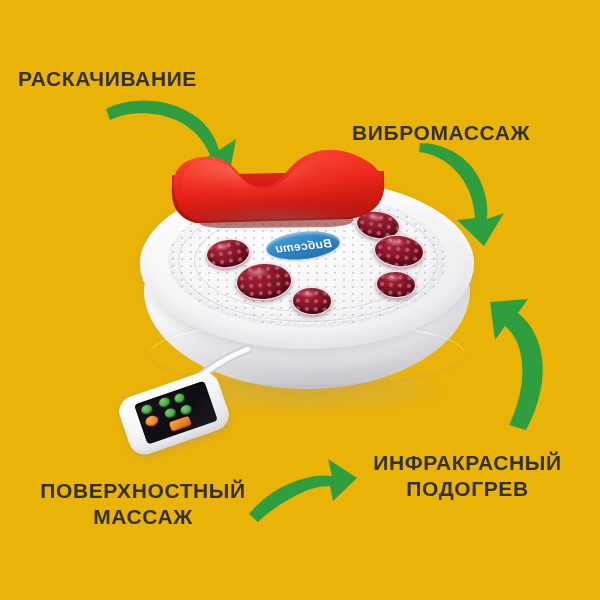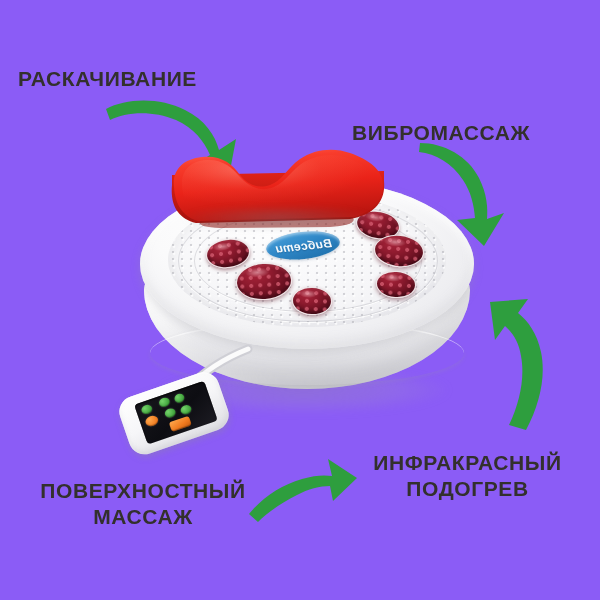--- a/index.html
+++ b/index.html
@@ -4,21 +4,21 @@
 <style>
   html, body {
     margin: 0;
     padding: 0;
     background: #ffffff;
   }
   #infographic {
     position: relative;
     width: 600px;
     height: 600px;
-    background: #8b5cf6;
+    background: #eab308;
     overflow: hidden;
     font-family: "Liberation Sans", sans-serif;
     -webkit-font-smoothing: antialiased;
   }
 
   
   .label {
     position: absolute;
     color: #33302d;
     font-weight: 700;

